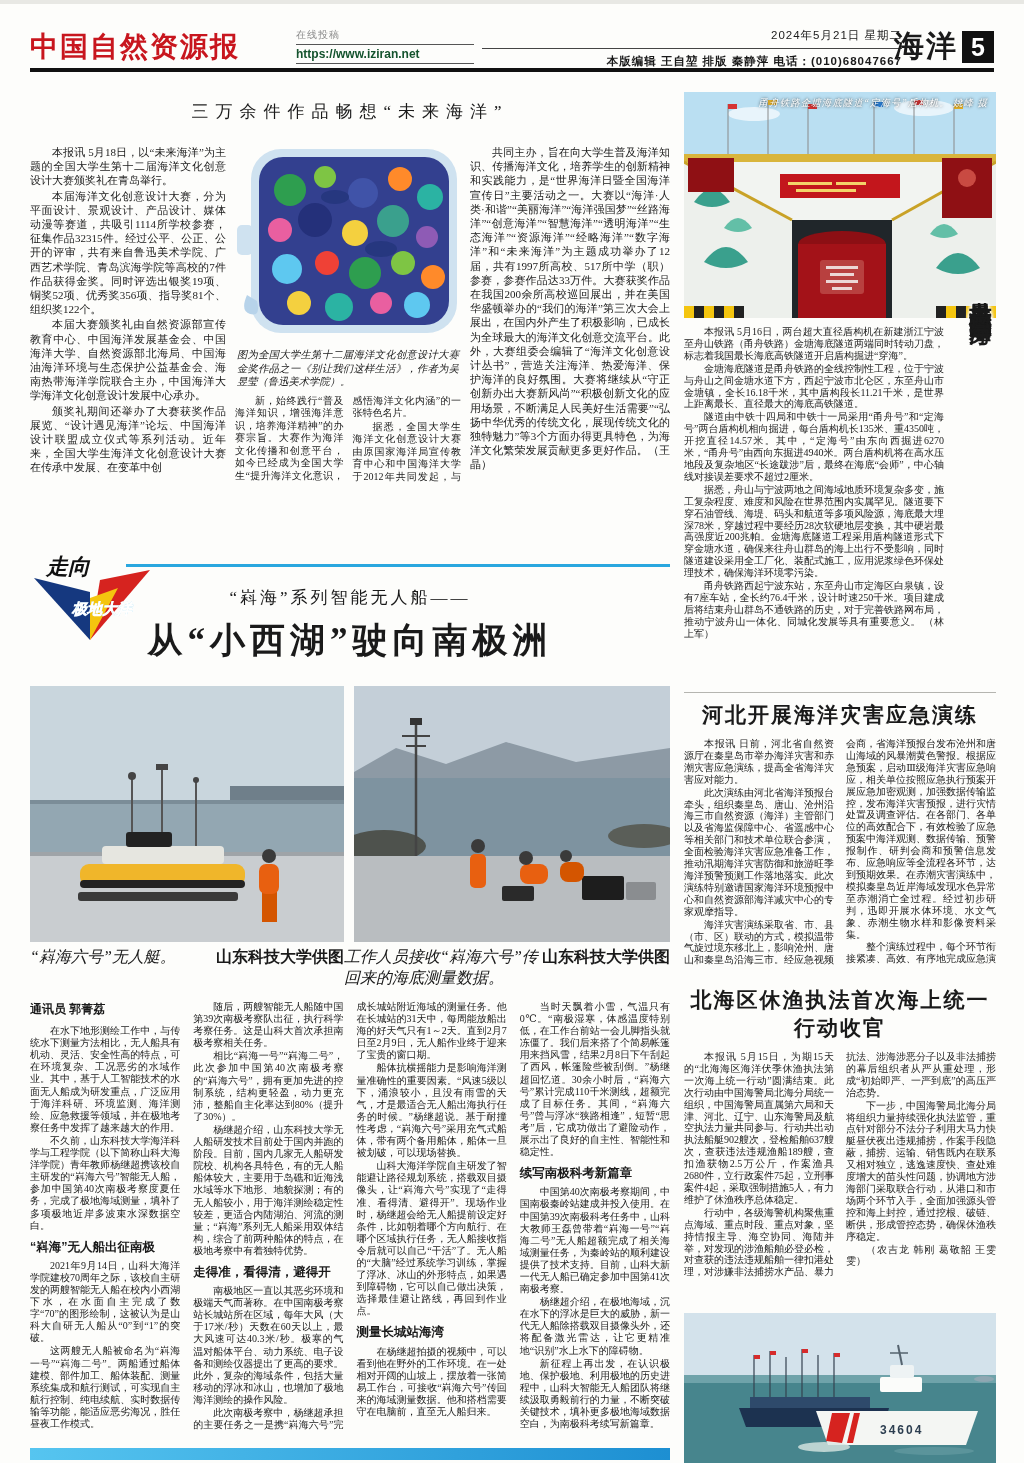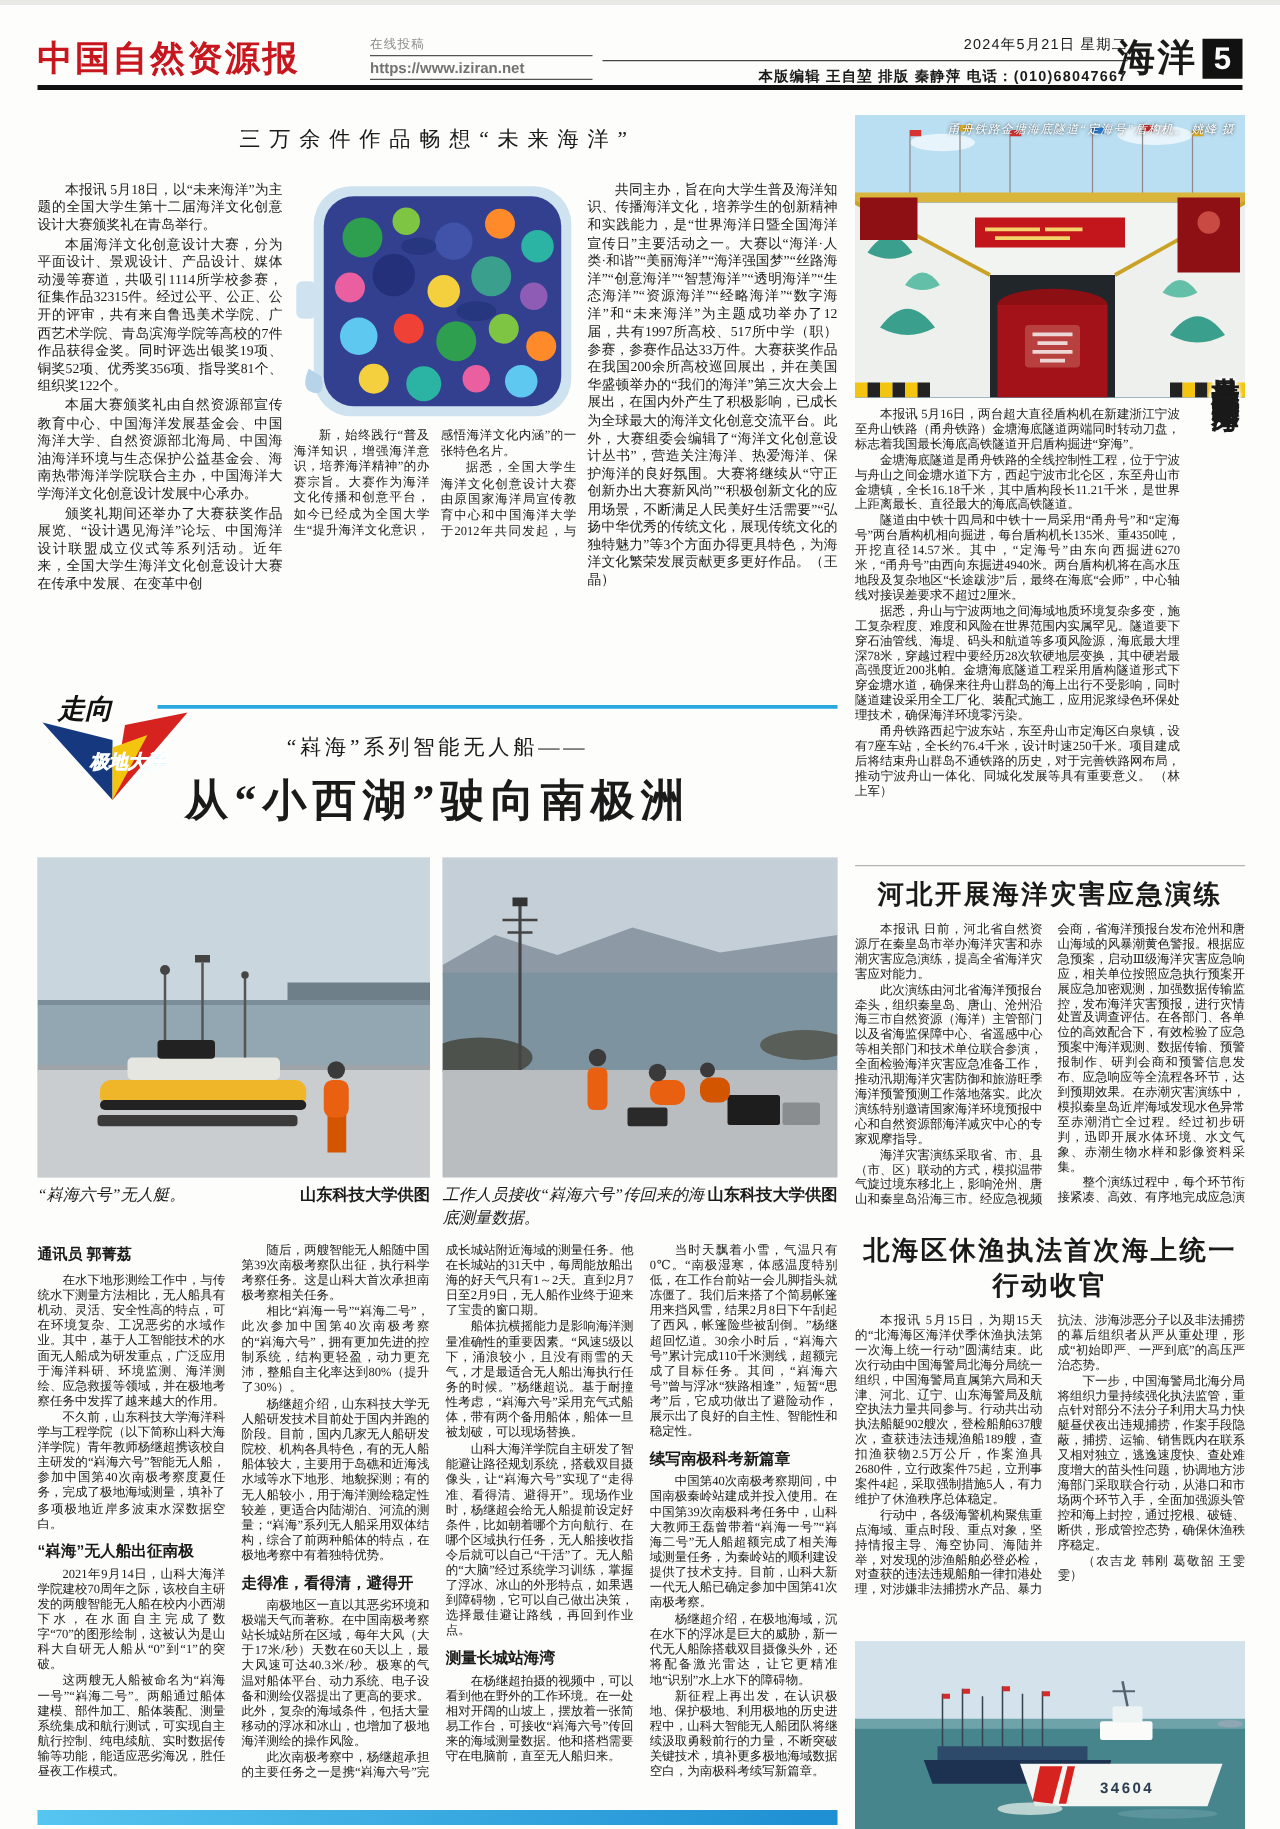--- a/index.html
+++ b/index.html
@@ -3,21 +3,21 @@
 <meta charset="utf-8">
 <style>
   html,body{margin:0;padding:0;background:#e8e8e4;}
   .page{position:relative;width:1024px;height:1463px;background:#fdfdfb;margin:4px auto;overflow:hidden;
         font-family:"Liberation Serif","DejaVu Serif",serif;color:#1a1a1a;}
   
   .paper-name{position:absolute;left:30px;top:24px;font-size:28px;font-weight:900;color:#c8161e;
               letter-spacing:2px;font-family:"Liberation Serif","DejaVu Serif",serif;}
   .submit-box{position:absolute;left:296px;top:24px;width:178px;}
   .submit-label{font-size:10px;color:#8a8a8a;letter-spacing:1px;}
-  .submit-url{font-size:12px;font-weight:bold;color:#737373;border-top:1.5px solid #555;border-bottom:1.5px solid #555;
+  .submit-url{font-size:12px;font-weight:bold;color:#14532d;border-top:1.5px solid #555;border-bottom:1.5px solid #555;
               padding:2px 0;margin-top:2px;font-family:"Liberation Sans","DejaVu Sans",sans-serif;}
   .mast-right{position:absolute;right:122px;top:24px;width:420px;text-align:right;
               font-family:"Liberation Sans","DejaVu Sans",sans-serif;}
   .mast-date{font-size:11.5px;letter-spacing:1px;}
   .mast-editors{font-size:11.5px;font-weight:bold;border-top:1.5px solid #444;margin-top:5px;padding-top:5px;letter-spacing:1px;}
   .section-block{position:absolute;right:30px;top:22px;display:flex;align-items:center;gap:4px;}
   .section-name{font-size:30px;font-weight:900;font-family:"Liberation Sans","DejaVu Sans",sans-serif;letter-spacing:2px;}
   .page-no{display:inline-block;width:32px;height:32px;background:#111;color:#fff;font-size:25px;font-weight:900;
            text-align:center;line-height:32px;font-family:"Liberation Sans","DejaVu Sans",sans-serif;}
   .black-rule{position:absolute;left:30px;top:64px;width:964px;height:4px;background:#111;}
@@ -44,21 +44,21 @@
   .article2{position:absolute;left:30px;top:550px;width:640px;}
   .a2-head{position:relative;height:114px;}
   .a2-blueline{position:absolute;left:96px;right:0;top:10px;height:3px;background:#2aa7df;}
   .a2-logo{position:absolute;left:0;top:-4px;width:128px;height:98px;}
   .a2-kicker{text-align:center;font-size:17px;letter-spacing:3px;padding-top:32px;}
   .a2-headline{text-align:center;font-size:35px;font-weight:700;letter-spacing:5px;margin:8px 0 0;}
   .a2-photos{display:flex;gap:10px;margin-top:18px;height:256px;}
   .a2-photo{position:relative;overflow:hidden;background:#bcc8d0;}
   .a2-photo1{width:314px;}
   .a2-photo2{flex:1;}
-  .a2-captions{display:flex;gap:10px;margin-top:5px;font-size:13px;}
+  .a2-captions{display:flex;margin-top:5px;font-size:16px;}
   .a2-cap{display:flex;justify-content:space-between;align-items:baseline;}
   .a2-cap1{width:314px;}
   .a2-cap2{flex:1;}
   .cap-kaiti{font-style:italic;}
   .cap-credit{font-weight:900;font-family:"Liberation Sans","DejaVu Sans",sans-serif;white-space:nowrap;}
   .a2-bodywrap{margin-top:12px;height:462px;overflow:hidden;}
   .a2-body{columns:4;column-gap:13px;font-size:10px;line-height:12.1px;height:462px;}
   
   .bottom-bar{position:absolute;left:30px;top:1444px;width:640px;height:12px;
       background:linear-gradient(90deg,#56c5f0,#1d8fd2);}
@@ -138,20 +138,21 @@
             <circle cx="168" cy="118" r="12" fill="#7ec544"></circle>
             <circle cx="198" cy="132" r="12" fill="#ff8a2a"></circle>
             <circle cx="64" cy="158" r="12" fill="#f4d03f"></circle>
             <circle cx="104" cy="162" r="14" fill="#2bb3a3"></circle>
             <circle cx="146" cy="158" r="11" fill="#e95fa0"></circle>
             <circle cx="182" cy="160" r="13" fill="#5ec8f0"></circle>
             <ellipse cx="100" cy="52" rx="14" ry="7" fill="#26377f"></ellipse>
             <ellipse cx="146" cy="104" rx="16" ry="8" fill="#26377f"></ellipse>
           </svg>
         </div>
+        <div class="a1-caption">图为全国大学生第十二届海洋文化创意设计大赛金奖作品之一《别让我们这样生活》，作者为吴昱莹（鲁迅美术学院）。</div>
         <div class="a1-col2-text art-body">
             <p>新，始终践行“普及海洋知识，增强海洋意识，培养海洋精神”的办赛宗旨。大赛作为海洋文化传播和创意平台，如今已经成为全国大学生“提升海洋文化意识，感悟海洋文化内涵”的一张特色名片。</p>
             <p>据悉，全国大学生海洋文化创意设计大赛由原国家海洋局宣传教育中心和中国海洋大学于2012年共同发起，与中国海洋发展基金会、自然资源部北海局、中国海油海洋环境与生态保护公益基金会和海南热带海洋学院</p>
           </div>
       </div>
       <div class="a1-col3 art-body">
           <p>共同主办，旨在向大学生普及海洋知识、传播海洋文化，培养学生的创新精神和实践能力，是“世界海洋日暨全国海洋宣传日”主要活动之一。大赛以“海洋·人类·和谐”“美丽海洋”“海洋强国梦”“丝路海洋”“创意海洋”“智慧海洋”“透明海洋”“生态海洋”“资源海洋”“经略海洋”“数字海洋”和“未来海洋”为主题成功举办了12届，共有1997所高校、517所中学（职）参赛，参赛作品达33万件。大赛获奖作品在我国200余所高校巡回展出，并在美国华盛顿举办的“我们的海洋”第三次大会上展出，在国内外产生了积极影响，已成长为全球最大的海洋文化创意交流平台。此外，大赛组委会编辑了“海洋文化创意设计丛书”，营造关注海洋、热爱海洋、保护海洋的良好氛围。大赛将继续从“守正创新办出大赛新风尚”“积极创新文化的应用场景，不断满足人民美好生活需要”“弘扬中华优秀的传统文化，展现传统文化的独特魅力”等3个方面办得更具特色，为海洋文化繁荣发展贡献更多更好作品。（王晶）</p>
         </div>
     </div>
   </section>

